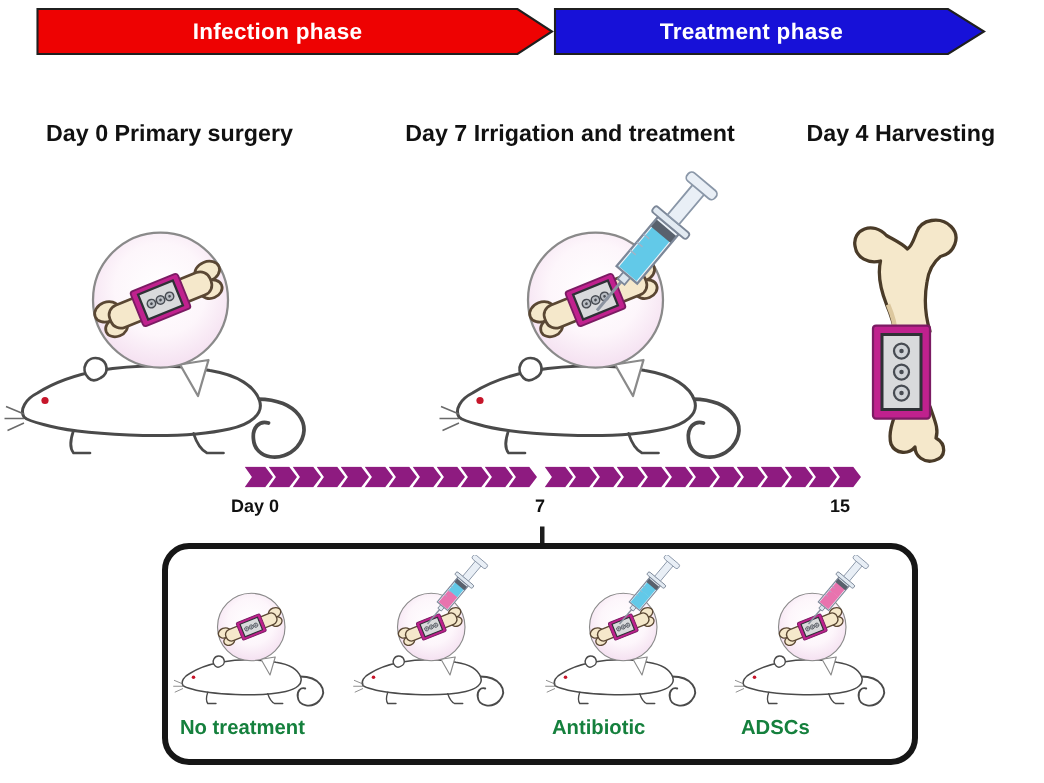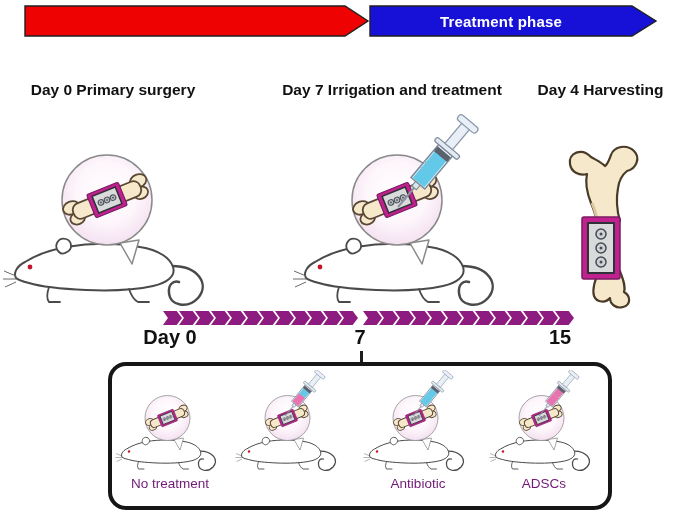--- a/index.html
+++ b/index.html
@@ -6,59 +6,59 @@
   .canvas{
     position:relative;width:696px;height:522px;background:#ffffff;overflow:hidden;
     font-family:"Liberation Sans", sans-serif;
   }
   .abs{position:absolute;}
   
   .banner-label{
     position:absolute;top:6px;height:30px;display:flex;align-items:center;justify-content:center;
     color:#ffffff;font-weight:700;font-size:15px;letter-spacing:.2px;pointer-events:none;
   }
-  .banner-infection{left:25px;width:320px;margin-top:24px;}
+  .banner-infection{left:25px;width:320px;}
   .banner-treatment{left:370px;width:262px;}
   
   .stage-label{
     position:absolute;top:80px;height:20px;display:flex;align-items:center;justify-content:center;
     color:#111111;font-weight:700;font-size:15.5px;white-space:nowrap;
   }
   .stage-1{left:18px;width:190px;text-align:center;}
-  .stage-2{left:272px;width:240px;}
+  .stage-2{left:260px;width:240px;}
   .stage-3{left:518px;width:165px;}
   
   .chevron-run{position:absolute;top:311px;display:flex;}
   .chevron-run-1{left:163px;}
   .chevron-run-2{left:363px;}
   .chev{
     flex:none;width:19px;height:14px;margin-right:-3px;
     background:var(--chevron-purple,#8e1b80);
     clip-path:polygon(0 0,72% 0,100% 50%,72% 100%,0 100%,26% 50%);
   }
   .tl-label{
     position:absolute;top:327px;height:20px;display:flex;align-items:center;justify-content:center;
-    color:#111111;font-weight:700;font-size:20px;
+    color:#111111;font-weight:700;font-size:12px;
   }
   .tl-day0{left:138px;width:64px;}
   .tl-7{left:345px;width:30px;}
   .tl-14{left:538px;width:44px;}
   .tl-tick{position:absolute;left:360px;top:351px;width:3px;height:13px;background:#1d1d1d;}
   
   .treatment-box{
     position:absolute;left:108px;top:362px;width:496px;height:140px;
     border:4px solid #161616;border-radius:18px;background:#ffffff;
   }
   .group{position:absolute;top:370px;width:116px;}
   .group-1{left:112px;}
   .group-2{left:232px;}
   .group-3{left:360px;}
   .group-4{left:486px;}
   .group-label{
-    margin-top:-6px;text-align:center;color:#701a75;font-weight:400;font-size:13.5px;line-height:1.12;
+    margin-top:-6px;text-align:left;color:#15803d;font-weight:700;font-size:13.5px;line-height:1.12;
     padding:0 8px;
   }
   
   .syr-cyan{--liq-top:var(--syringe-cyan);--liq-bottom:var(--syringe-cyan);}
   .syr-pink{--liq-top:var(--syringe-pink);--liq-bottom:var(--syringe-pink);}
   .syr-dual{--liq-top:var(--syringe-cyan);--liq-bottom:var(--syringe-pink);}
 </style>
 </head>
 <body>
 

